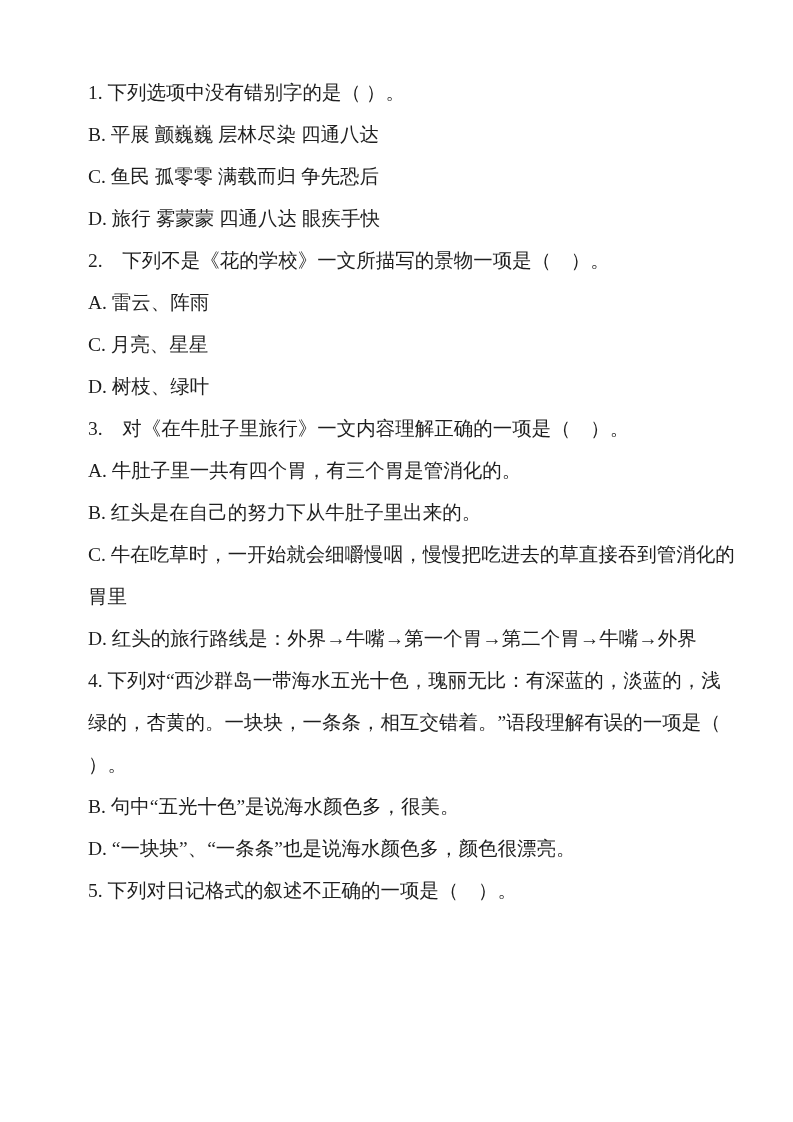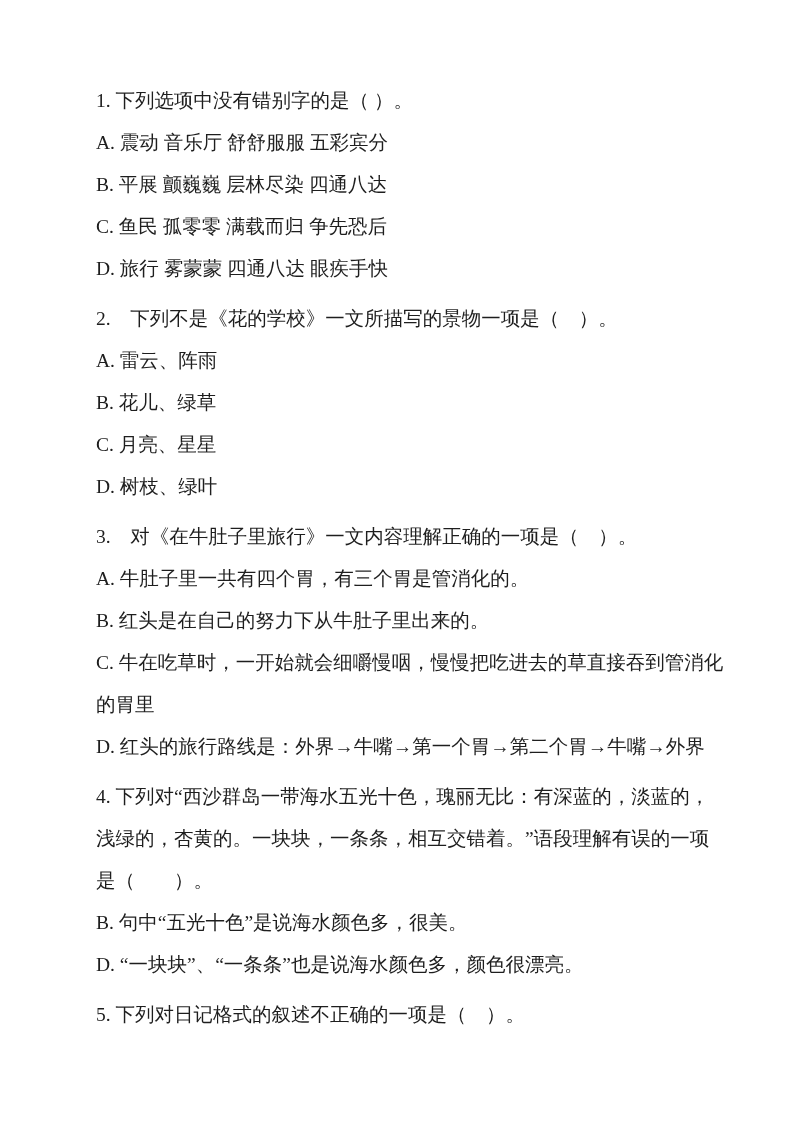--- a/index.html
+++ b/index.html
@@ -15,48 +15,46 @@
     margin: 0 auto;
     background: #ffffff;
     padding: 72px 58px 0 88px;
     font-family: "Liberation Serif", "DejaVu Serif", serif;
     font-size: 19.5px;
     line-height: 42px;
     color: #1e1e1e;
     overflow: hidden;
   }
   .question-block {
-    margin: 8px;
+    margin: 0;
     padding: 0;
   }
   .line {
     margin: 0;
     padding: 0;
     white-space: pre-wrap;
     word-break: break-all;
     text-align: left;
   }
 </style>
 </head>
 <body>
 
 <main class="page">
 
   <section class="question-block">
     <p class="line">1. 下列选项中没有错别字的是（ ）。</p>
-    <p class="line">A. 震动 音乐厅 舒舒服服 五彩宾分</p>
     <p class="line">B. 平展 颤巍巍 层林尽染 四通八达</p>
     <p class="line">C. 鱼民 孤零零 满载而归 争先恐后</p>
     <p class="line">D. 旅行 雾蒙蒙 四通八达 眼疾手快</p>
   </section>
 
   <section class="question-block">
     <p class="line">2.　下列不是《花的学校》一文所描写的景物一项是（　）。</p>
     <p class="line">A. 雷云、阵雨</p>
-    <p class="line">B. 花儿、绿草</p>
     <p class="line">C. 月亮、星星</p>
     <p class="line">D. 树枝、绿叶</p>
   </section>
 
   <section class="question-block">
     <p class="line">3.　对《在牛肚子里旅行》一文内容理解正确的一项是（　）。</p>
     <p class="line">A. 牛肚子里一共有四个胃，有三个胃是管消化的。</p>
     <p class="line">B. 红头是在自己的努力下从牛肚子里出来的。</p>
     <p class="line">C. 牛在吃草时，一开始就会细嚼慢咽，慢慢把吃进去的草直接吞到管消化的胃里</p>
     <p class="line">D. 红头的旅行路线是：外界→牛嘴→第一个胃→第二个胃→牛嘴→外界</p>

